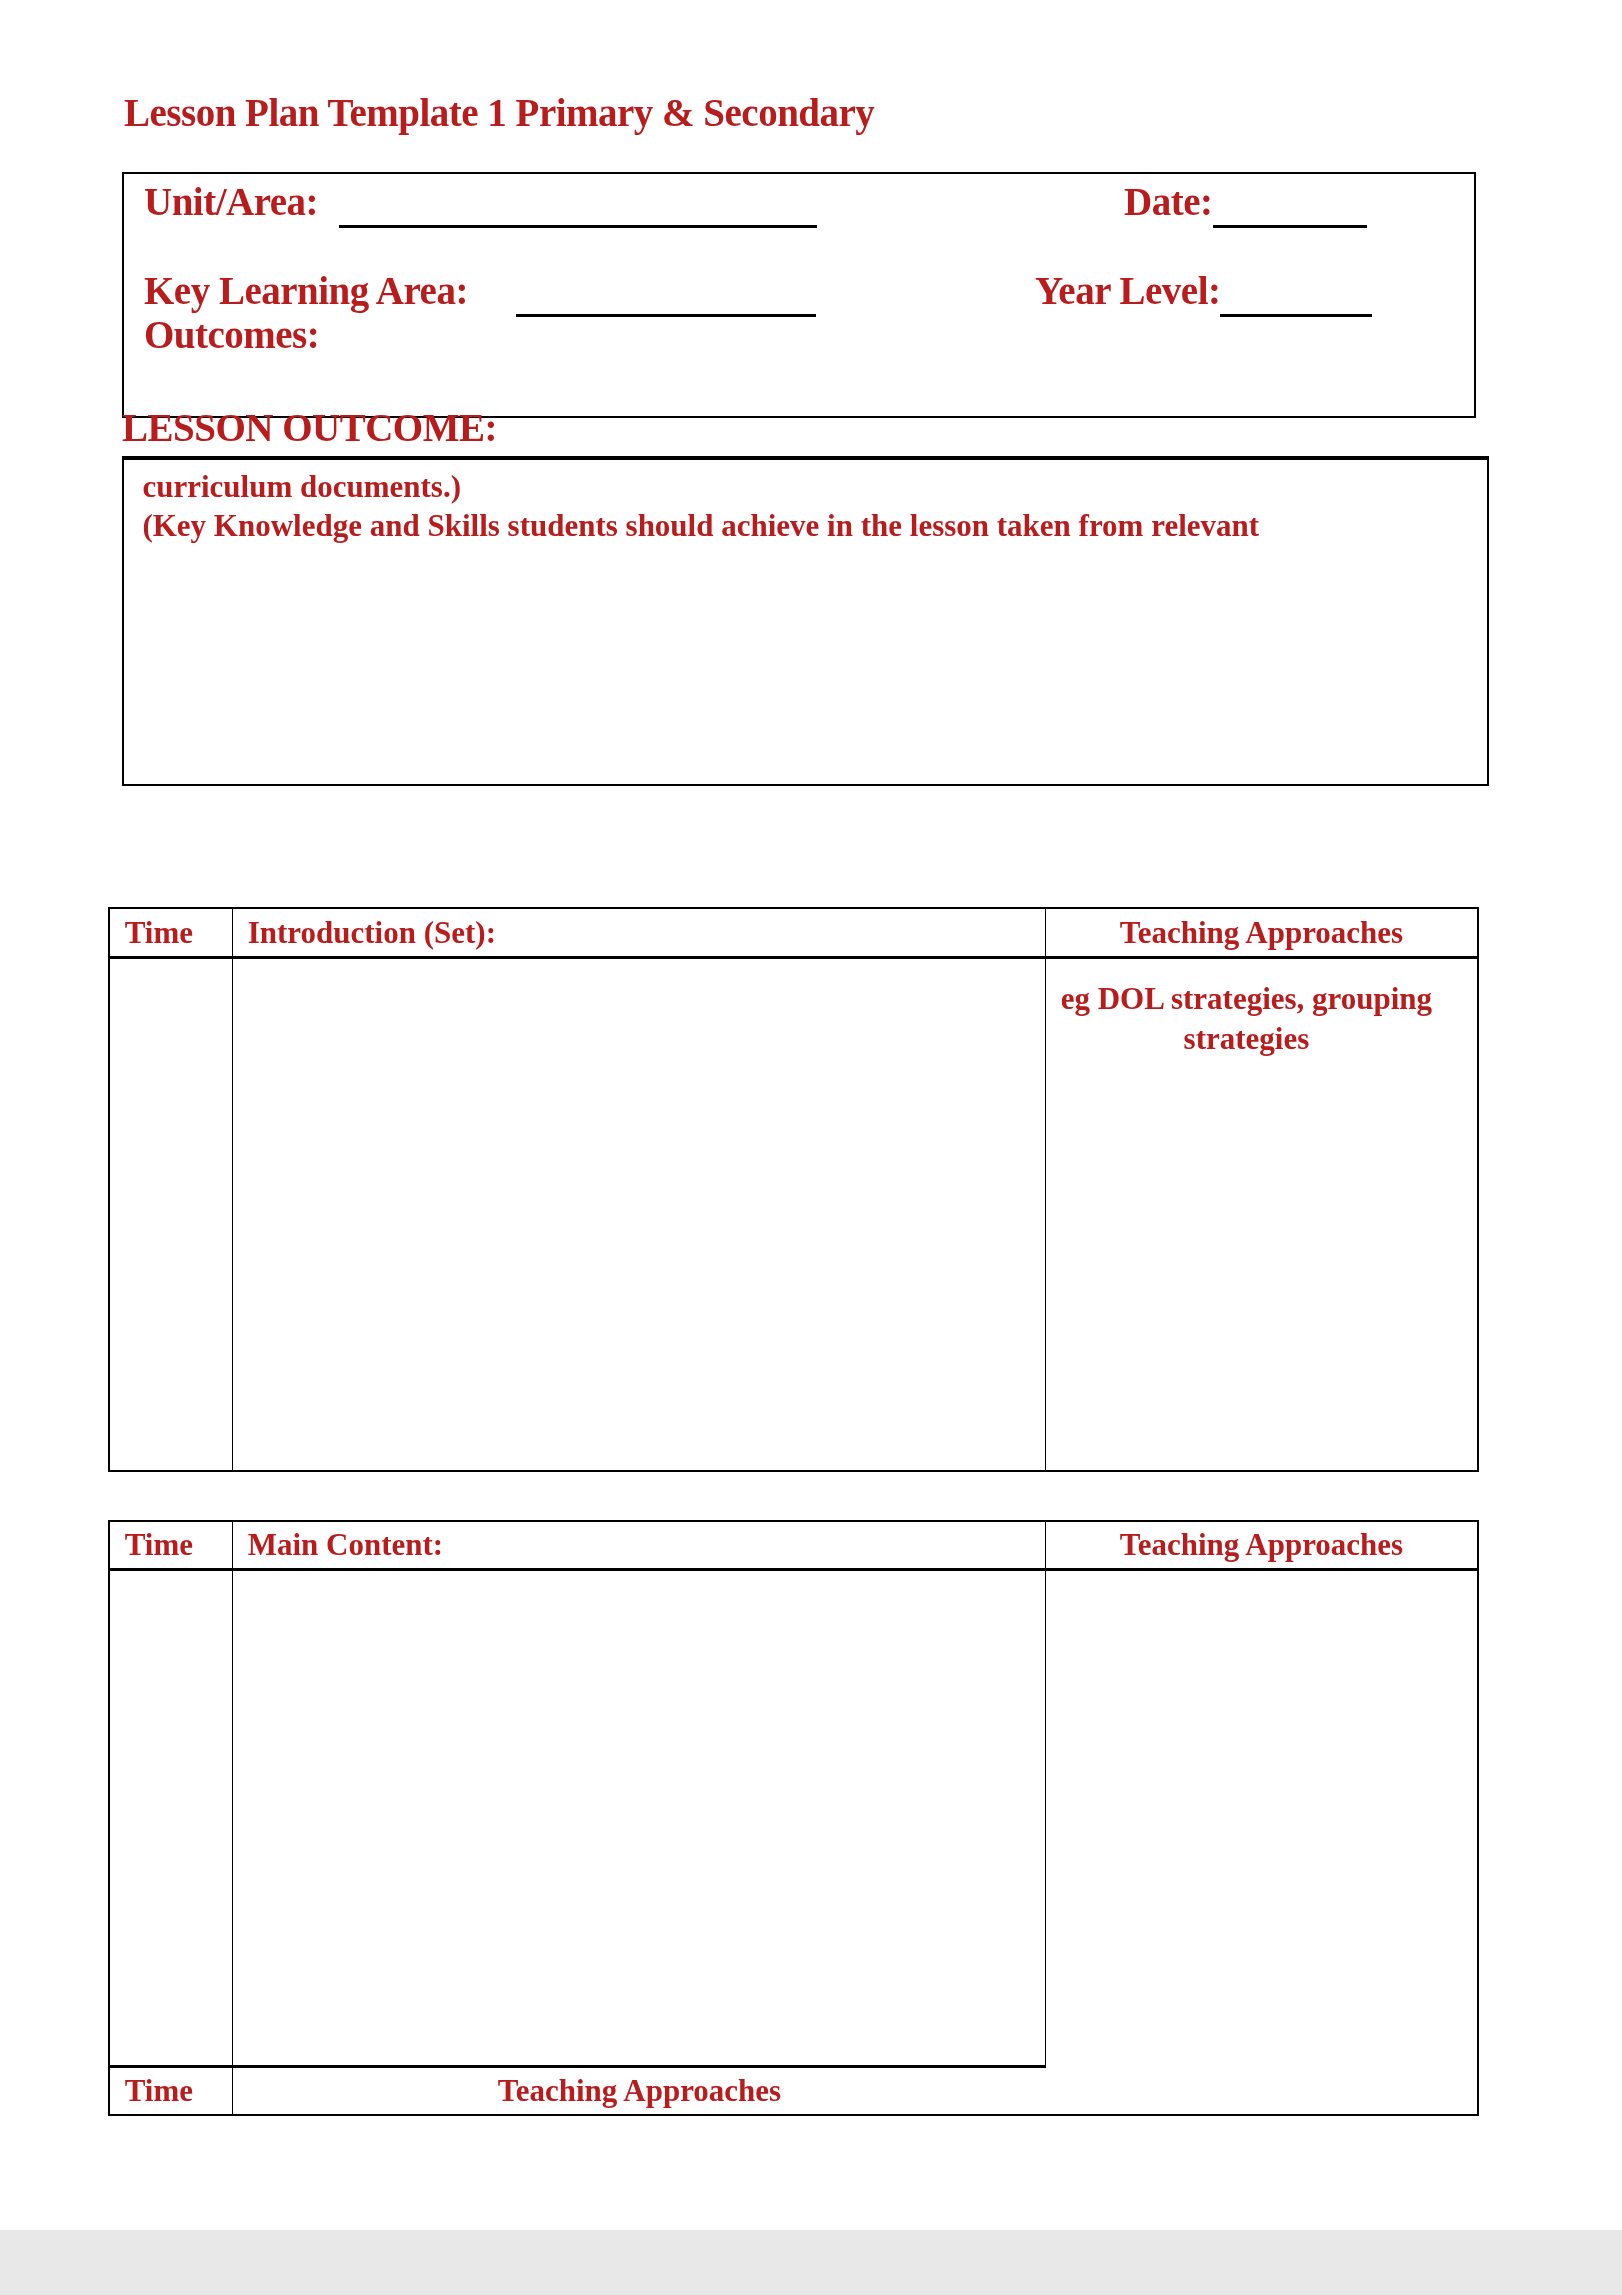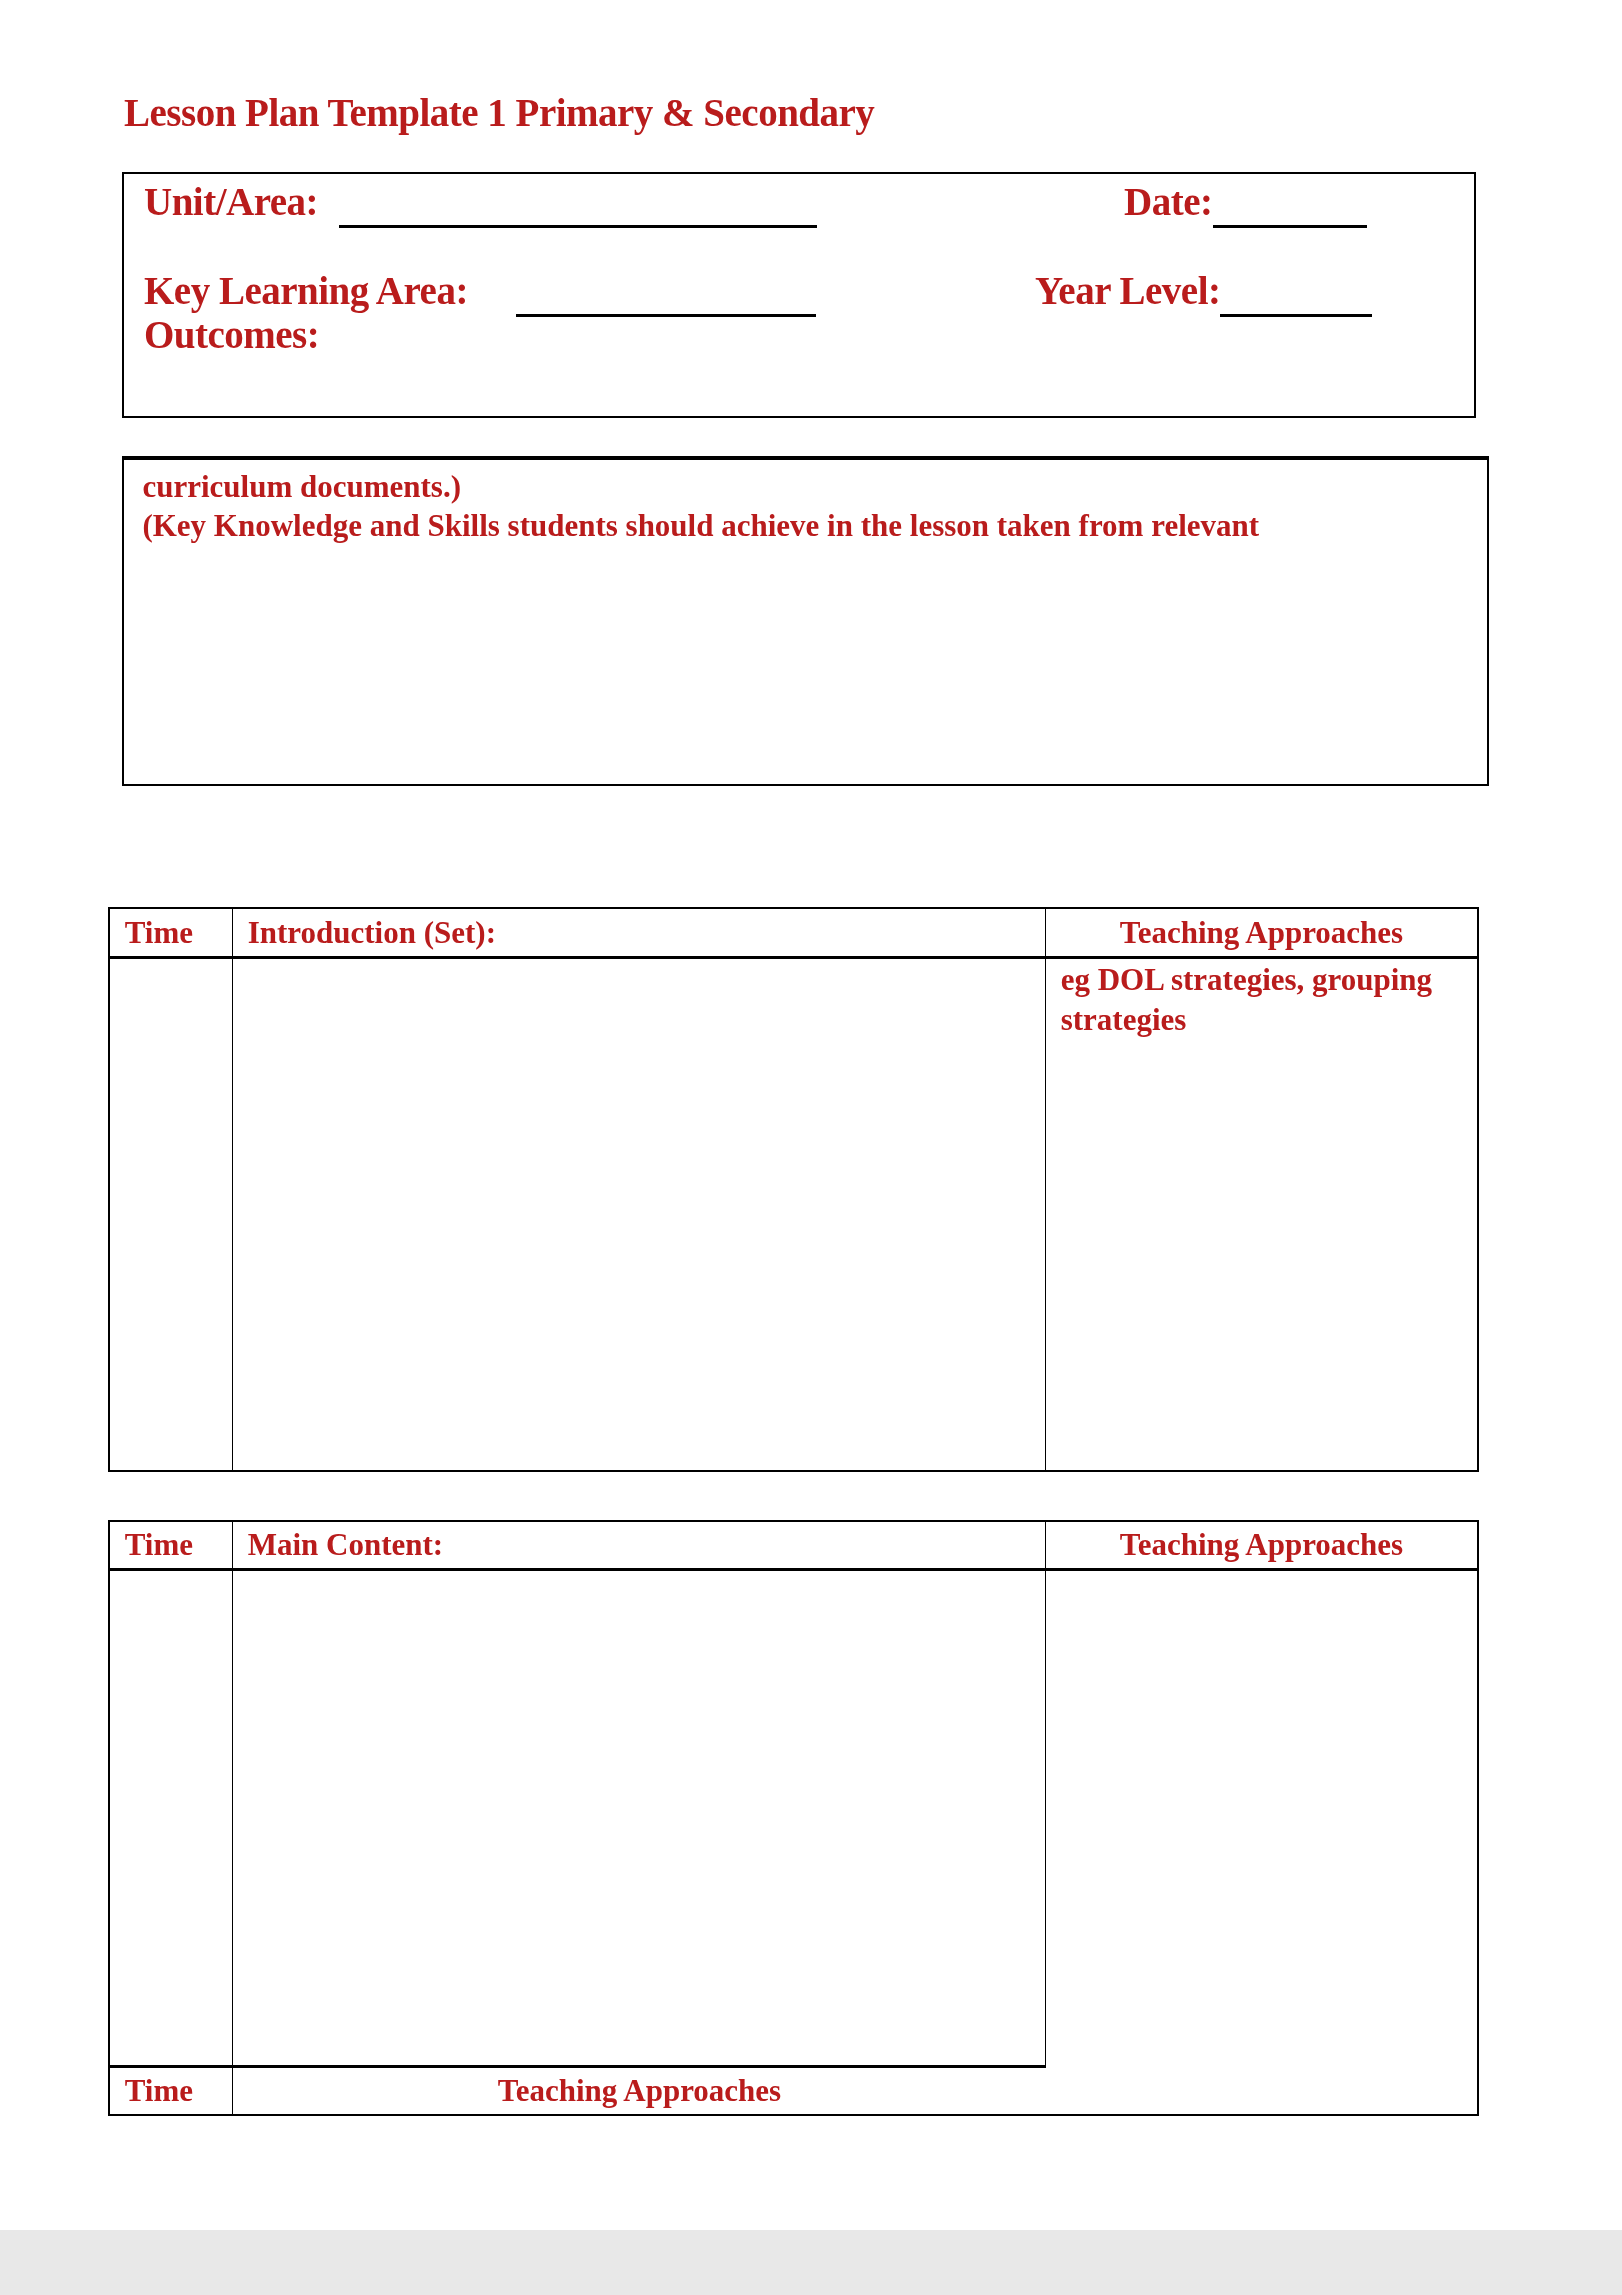--- a/index.html
+++ b/index.html
@@ -41,21 +41,21 @@
     font-size:31px;
     padding:0 14.7px;
     display:flex;
     align-items:center;
     overflow:hidden;
   }
   .cell.vline { border-right:1.8px solid #000; }
   .cell.hdr { border-bottom:3.7px solid #000; }
   .cell.hdr-top { border-top:3.7px solid #000; }
   .cell.center { justify-content:center; }
-  .cell.bodycell { align-items:flex-start; padding-top:1px; }
+  .cell.bodycell { align-items:flex-start; padding-top:20px;text-align:center; }
   .note { font-size:31px; line-height:40px; }
 </style>
 </head>
 <body>
 
 <div class="page">
 
   <div class="abs h-lg" style="left:124px; top:92px;">Lesson Plan Template 1 Primary &amp; Secondary</div>
 
   <div class="abs box info-box">
@@ -65,20 +65,21 @@
     <span class="abs blank" style="left:1089px; top:51px; width:154px;"></span>
 
     <span class="abs h-lg" style="left:20px; top:96px;">Key Learning Area:</span>
     <span class="abs blank" style="left:392px; top:140px; width:300px;"></span>
     <span class="abs h-lg" style="left:911px; top:96px;">Year Level:</span>
     <span class="abs blank" style="left:1096px; top:140px; width:152px;"></span>
 
     <span class="abs h-lg" style="left:20px; top:140px;">Outcomes:</span>
   </div>
 
+  <div class="abs h-lg sec-heading" style="top:407px;">LESSON OUTCOME:</div>
 
   <div class="abs box outcome-box">
     <div class="abs outcome-text">
         <div>curriculum documents.)</div>
         <div>(Key Knowledge and Skills students should achieve in the lesson taken from relevant</div>
       </div>
   </div>
 
 
   <div class="doc-table t1">

